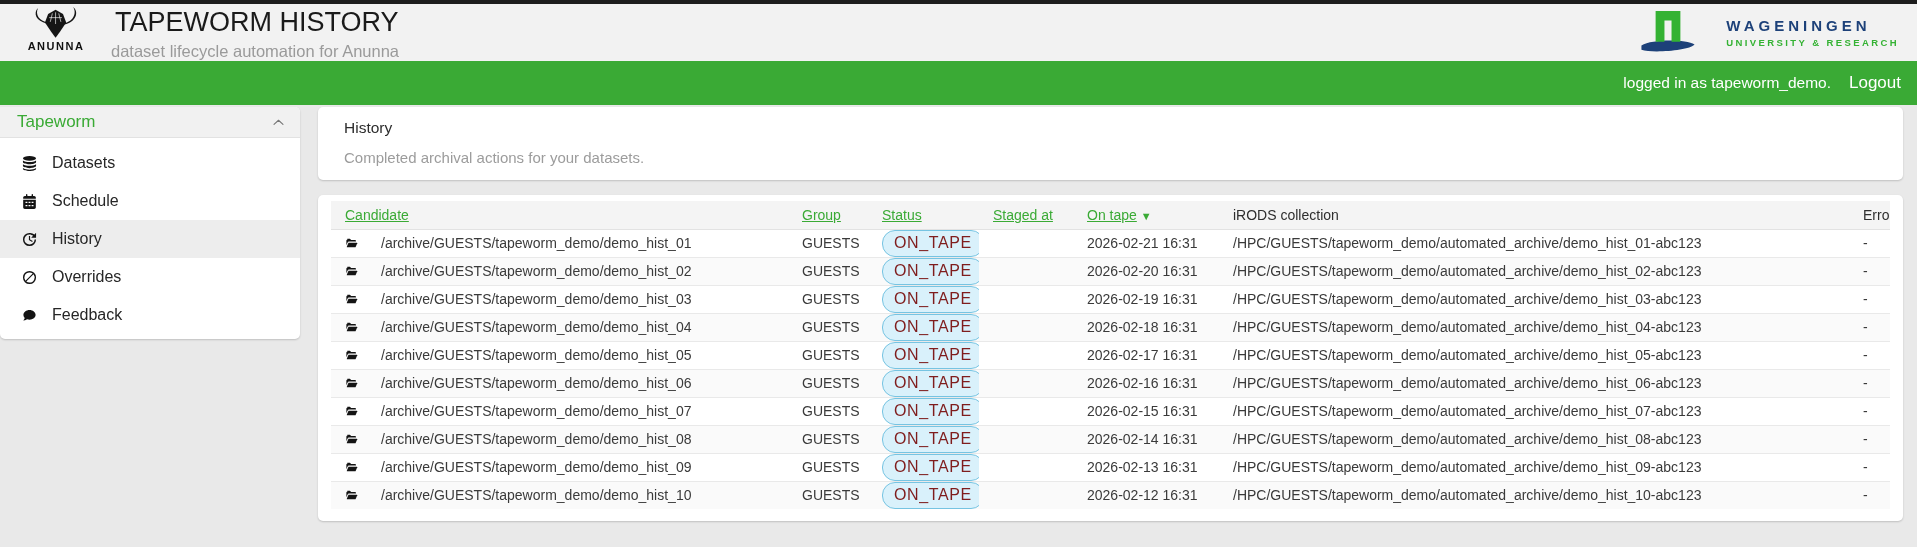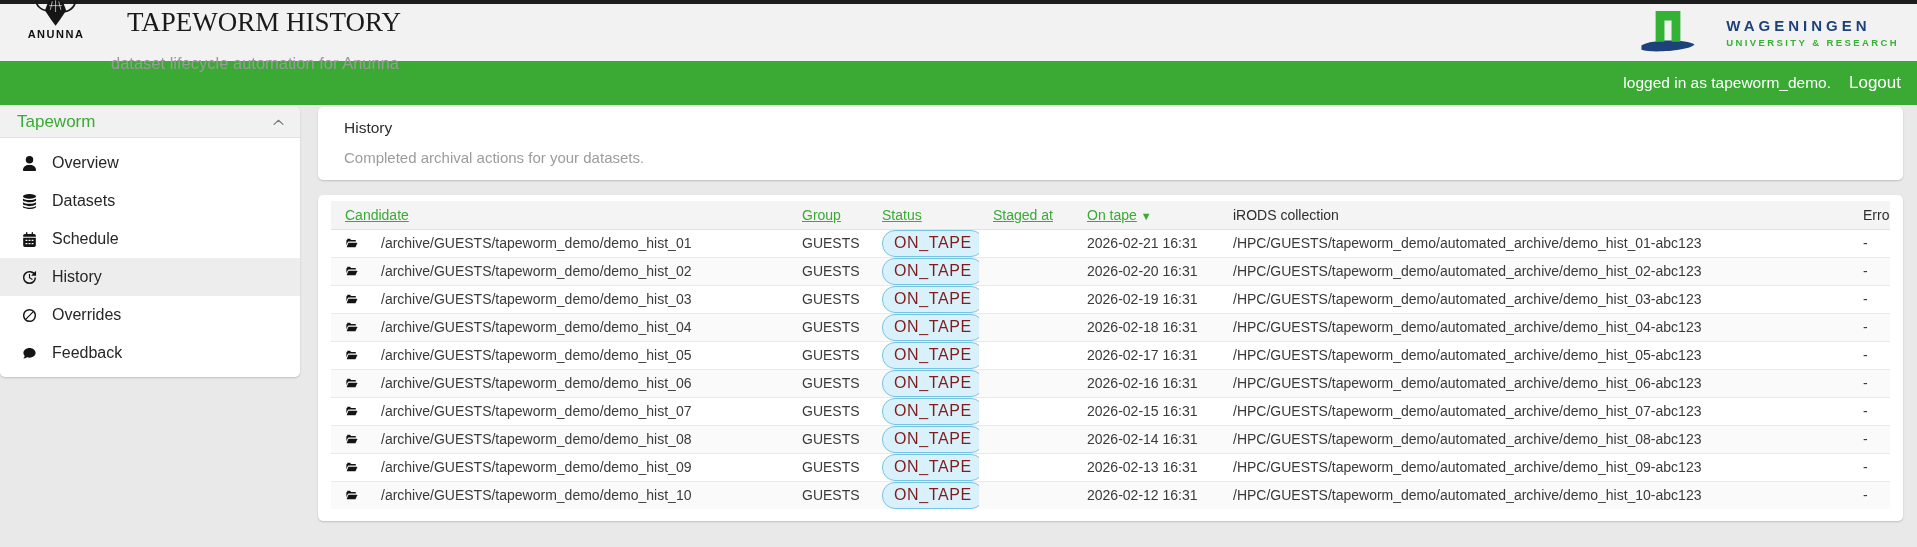--- a/index.html
+++ b/index.html
@@ -18,21 +18,21 @@
   .top-strip { height:4px; background:#1d1d1d; }
   .app-header {
     height:57px; background:#f2f2f2;
     display:flex; align-items:center; justify-content:space-between;
     padding:0 14px;
   }
   .brand { display:flex; align-items:flex-start; gap:13px; }
   .brand-logo { width:84px; text-align:center; margin-top:3px; }
   .brand-logo svg { height:34px; display:block; margin:0 auto; }
   .brand-logo-text { font-weight:bold; font-size:11px; letter-spacing:1.5px; color:#101010; margin-top:-1px; }
-  .brand-titles h1 { margin:16px; font-size:27px; font-weight:400; color:#1a1a1a; line-height:1.1;font-family:Liberation Serif, serif; }
+  .brand-titles h1 { margin:4px; font-size:27px; font-weight:400; color:#1a1a1a; line-height:1.1; }
   .brand-titles p { margin:2px 0 0; font-size:16.5px; color:#9a9a9a; }
   .wur { display:flex; align-items:center; gap:29px; margin-right:4px; }
   .wur-mark svg { width:58px; height:46px; display:block; }
   .wur-l1 { color:var(--wur-navy); font-weight:bold; font-size:15px; letter-spacing:4px; }
   .wur-l2 { color:var(--wur-green); font-weight:bold; font-size:9.5px; letter-spacing:2.4px; margin-top:3px; }
 
   .session-bar {
     height:44px; background:var(--accent);
     display:flex; align-items:center; justify-content:flex-end;
     padding-right:16px; color:#fff;
@@ -134,26 +134,20 @@
 
 <div class="content">
   <aside class="sidebar">
     <div class="sidebar-header">
       <span class="section-label">Tapeworm</span>
       <svg viewBox="0 0 448 512">
         <path d="M48 330 L224 168 L400 330" fill="none" stroke="#777" stroke-width="44" stroke-linecap="round" stroke-linejoin="round"></path>
       </svg>
     </div>
     <nav class="sidebar-nav" id="sidebar-nav">
-        <div class="nav-item">
-          <svg viewBox="0 0 448 512">
-            <path d="M224 256a128 128 0 1 0 0-256 128 128 0 0 0 0 256zm-45 48C80 304 0 384 0 483c0 16 13 29 29 29h390c16 0 29-13 29-29 0-99-80-179-179-179h-90z"></path>
-          </svg>
-          <span>Overview</span>
-        </div>
         <div class="nav-item">
           <svg viewBox="0 0 448 512">
             <ellipse cx="224" cy="80" rx="224" ry="78"></ellipse>
             <path d="M0 150v56c0 43 100 78 224 78s224-35 224-78v-56c-48 37-137 56-224 56S48 187 0 150z"></path>
             <path d="M0 280v56c0 43 100 78 224 78s224-35 224-78v-56c-48 37-137 56-224 56S48 317 0 280z"></path>
             <path d="M0 410v22c0 43 100 78 224 78s224-35 224-78v-22c-48 37-137 56-224 56S48 447 0 410z"></path>
           </svg>
           <span>Datasets</span>
         </div>
         <div class="nav-item">

